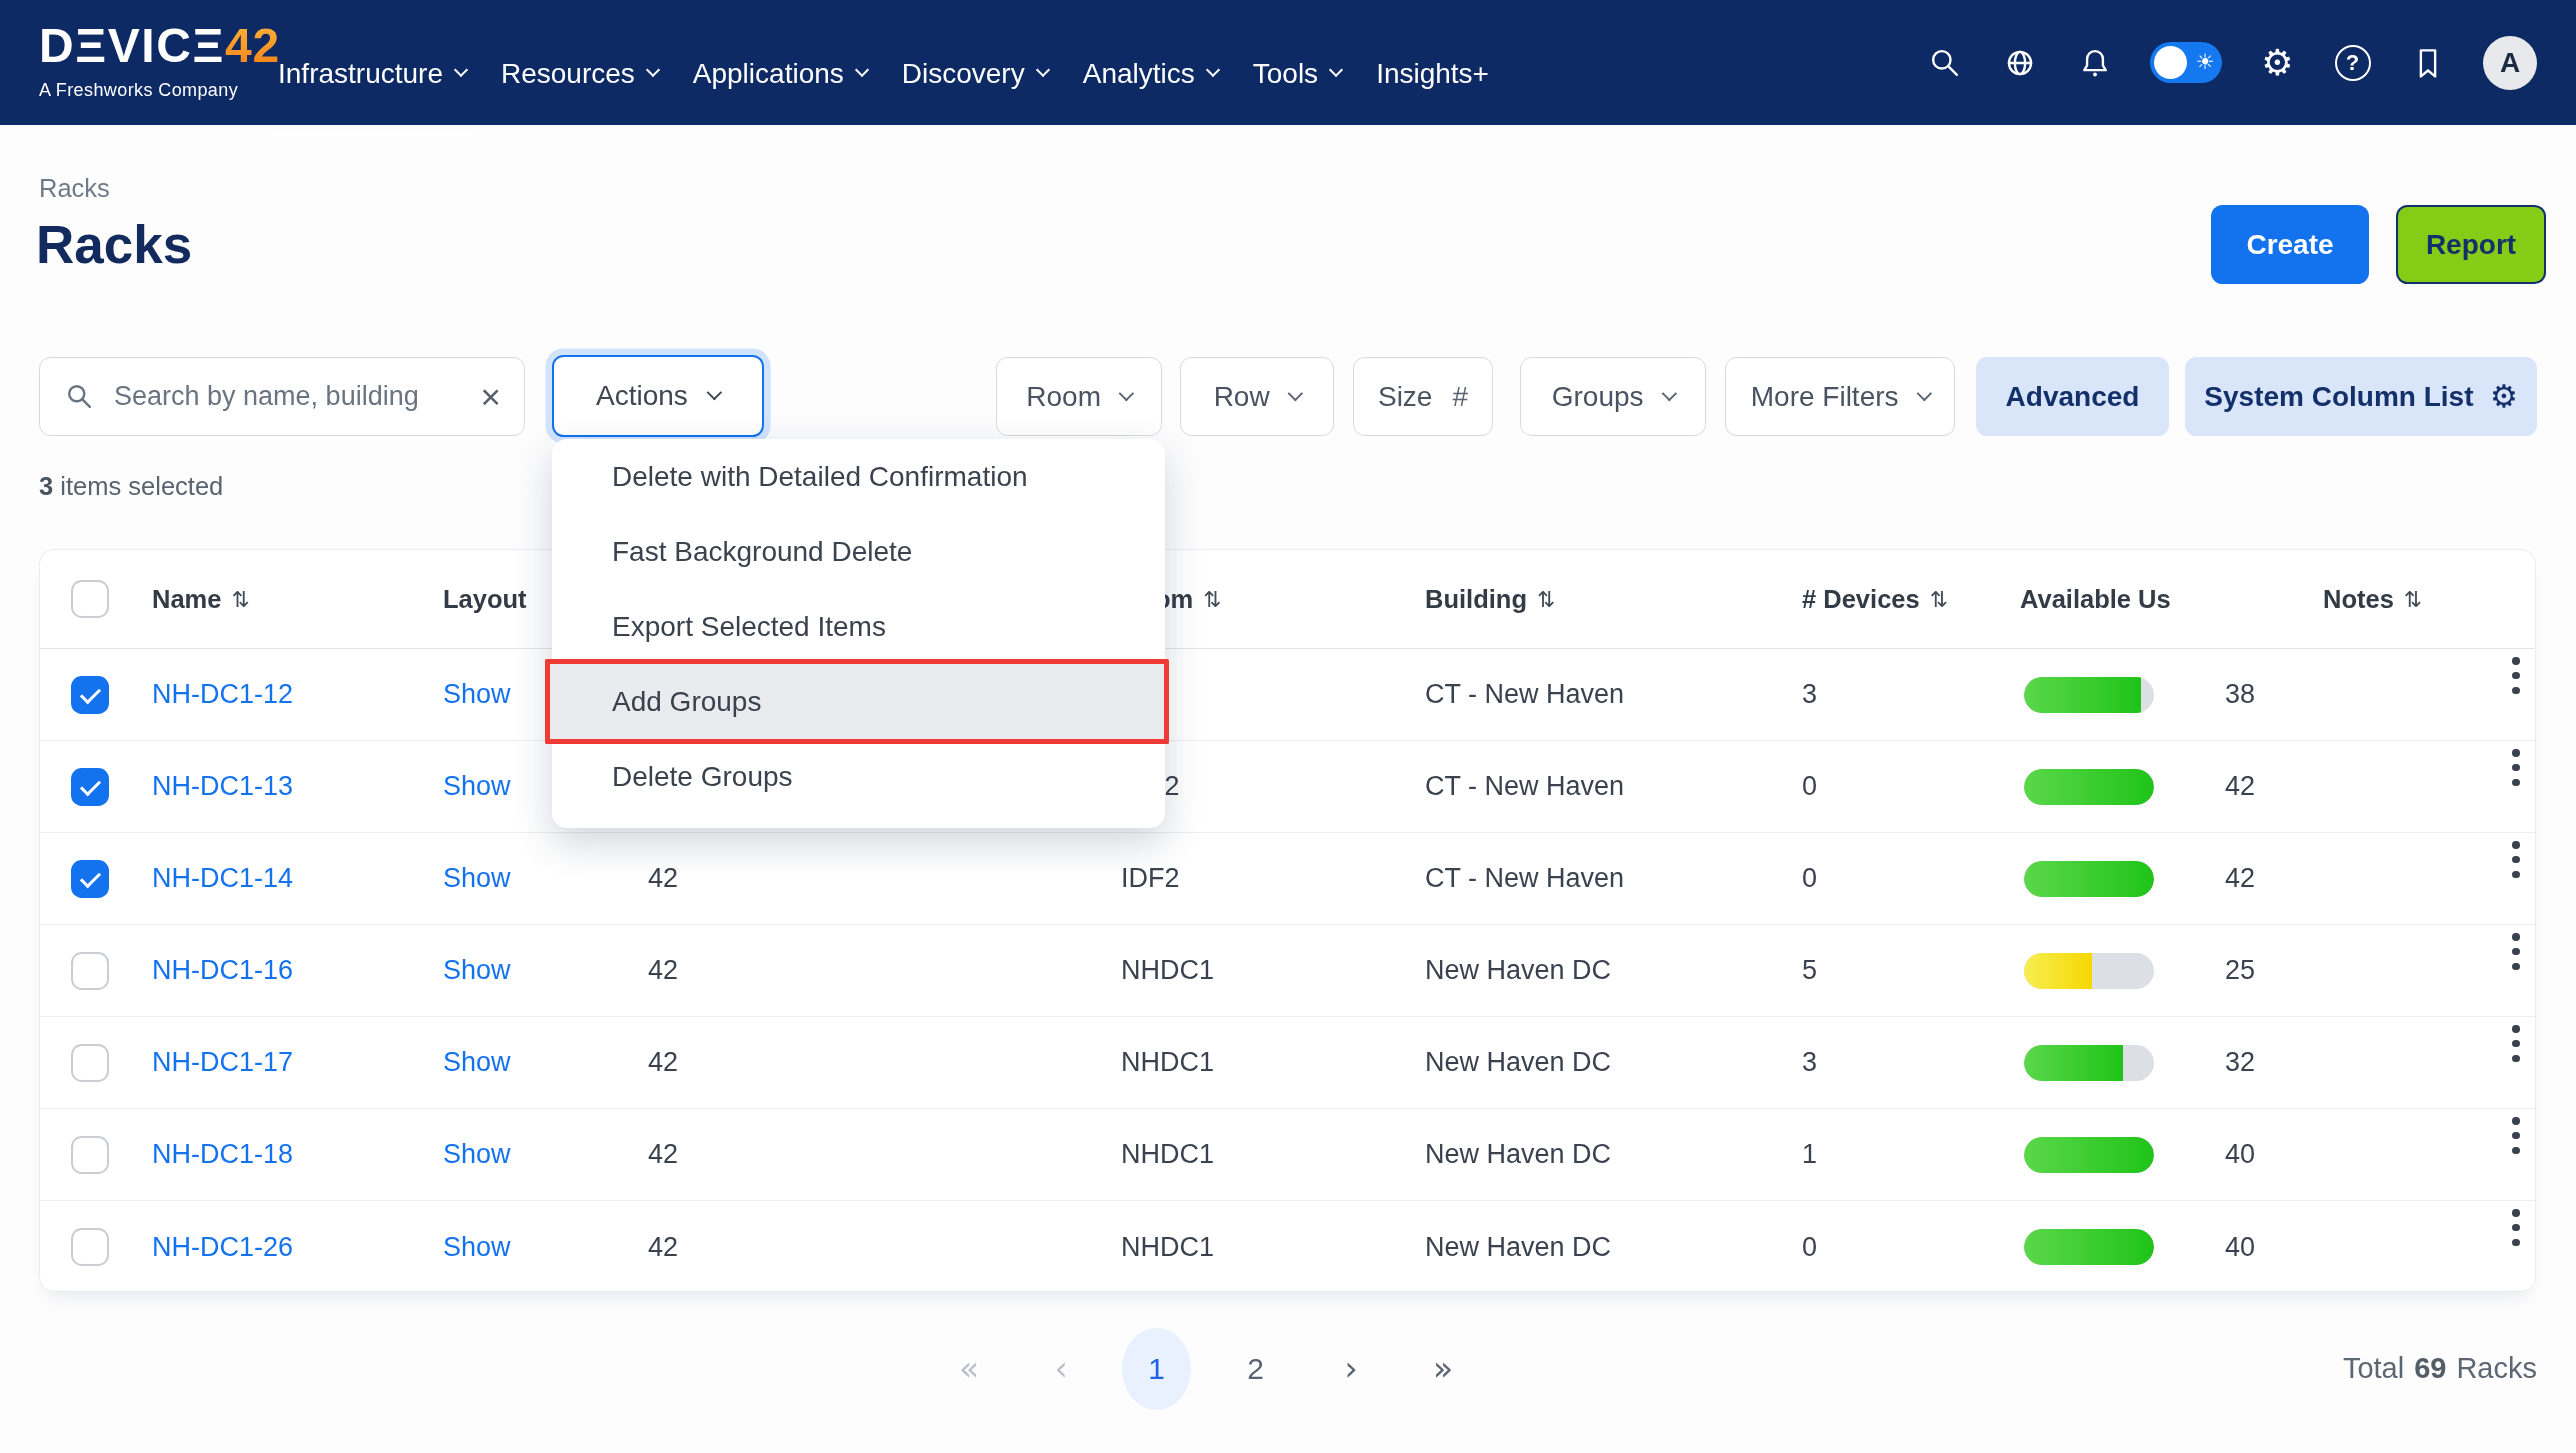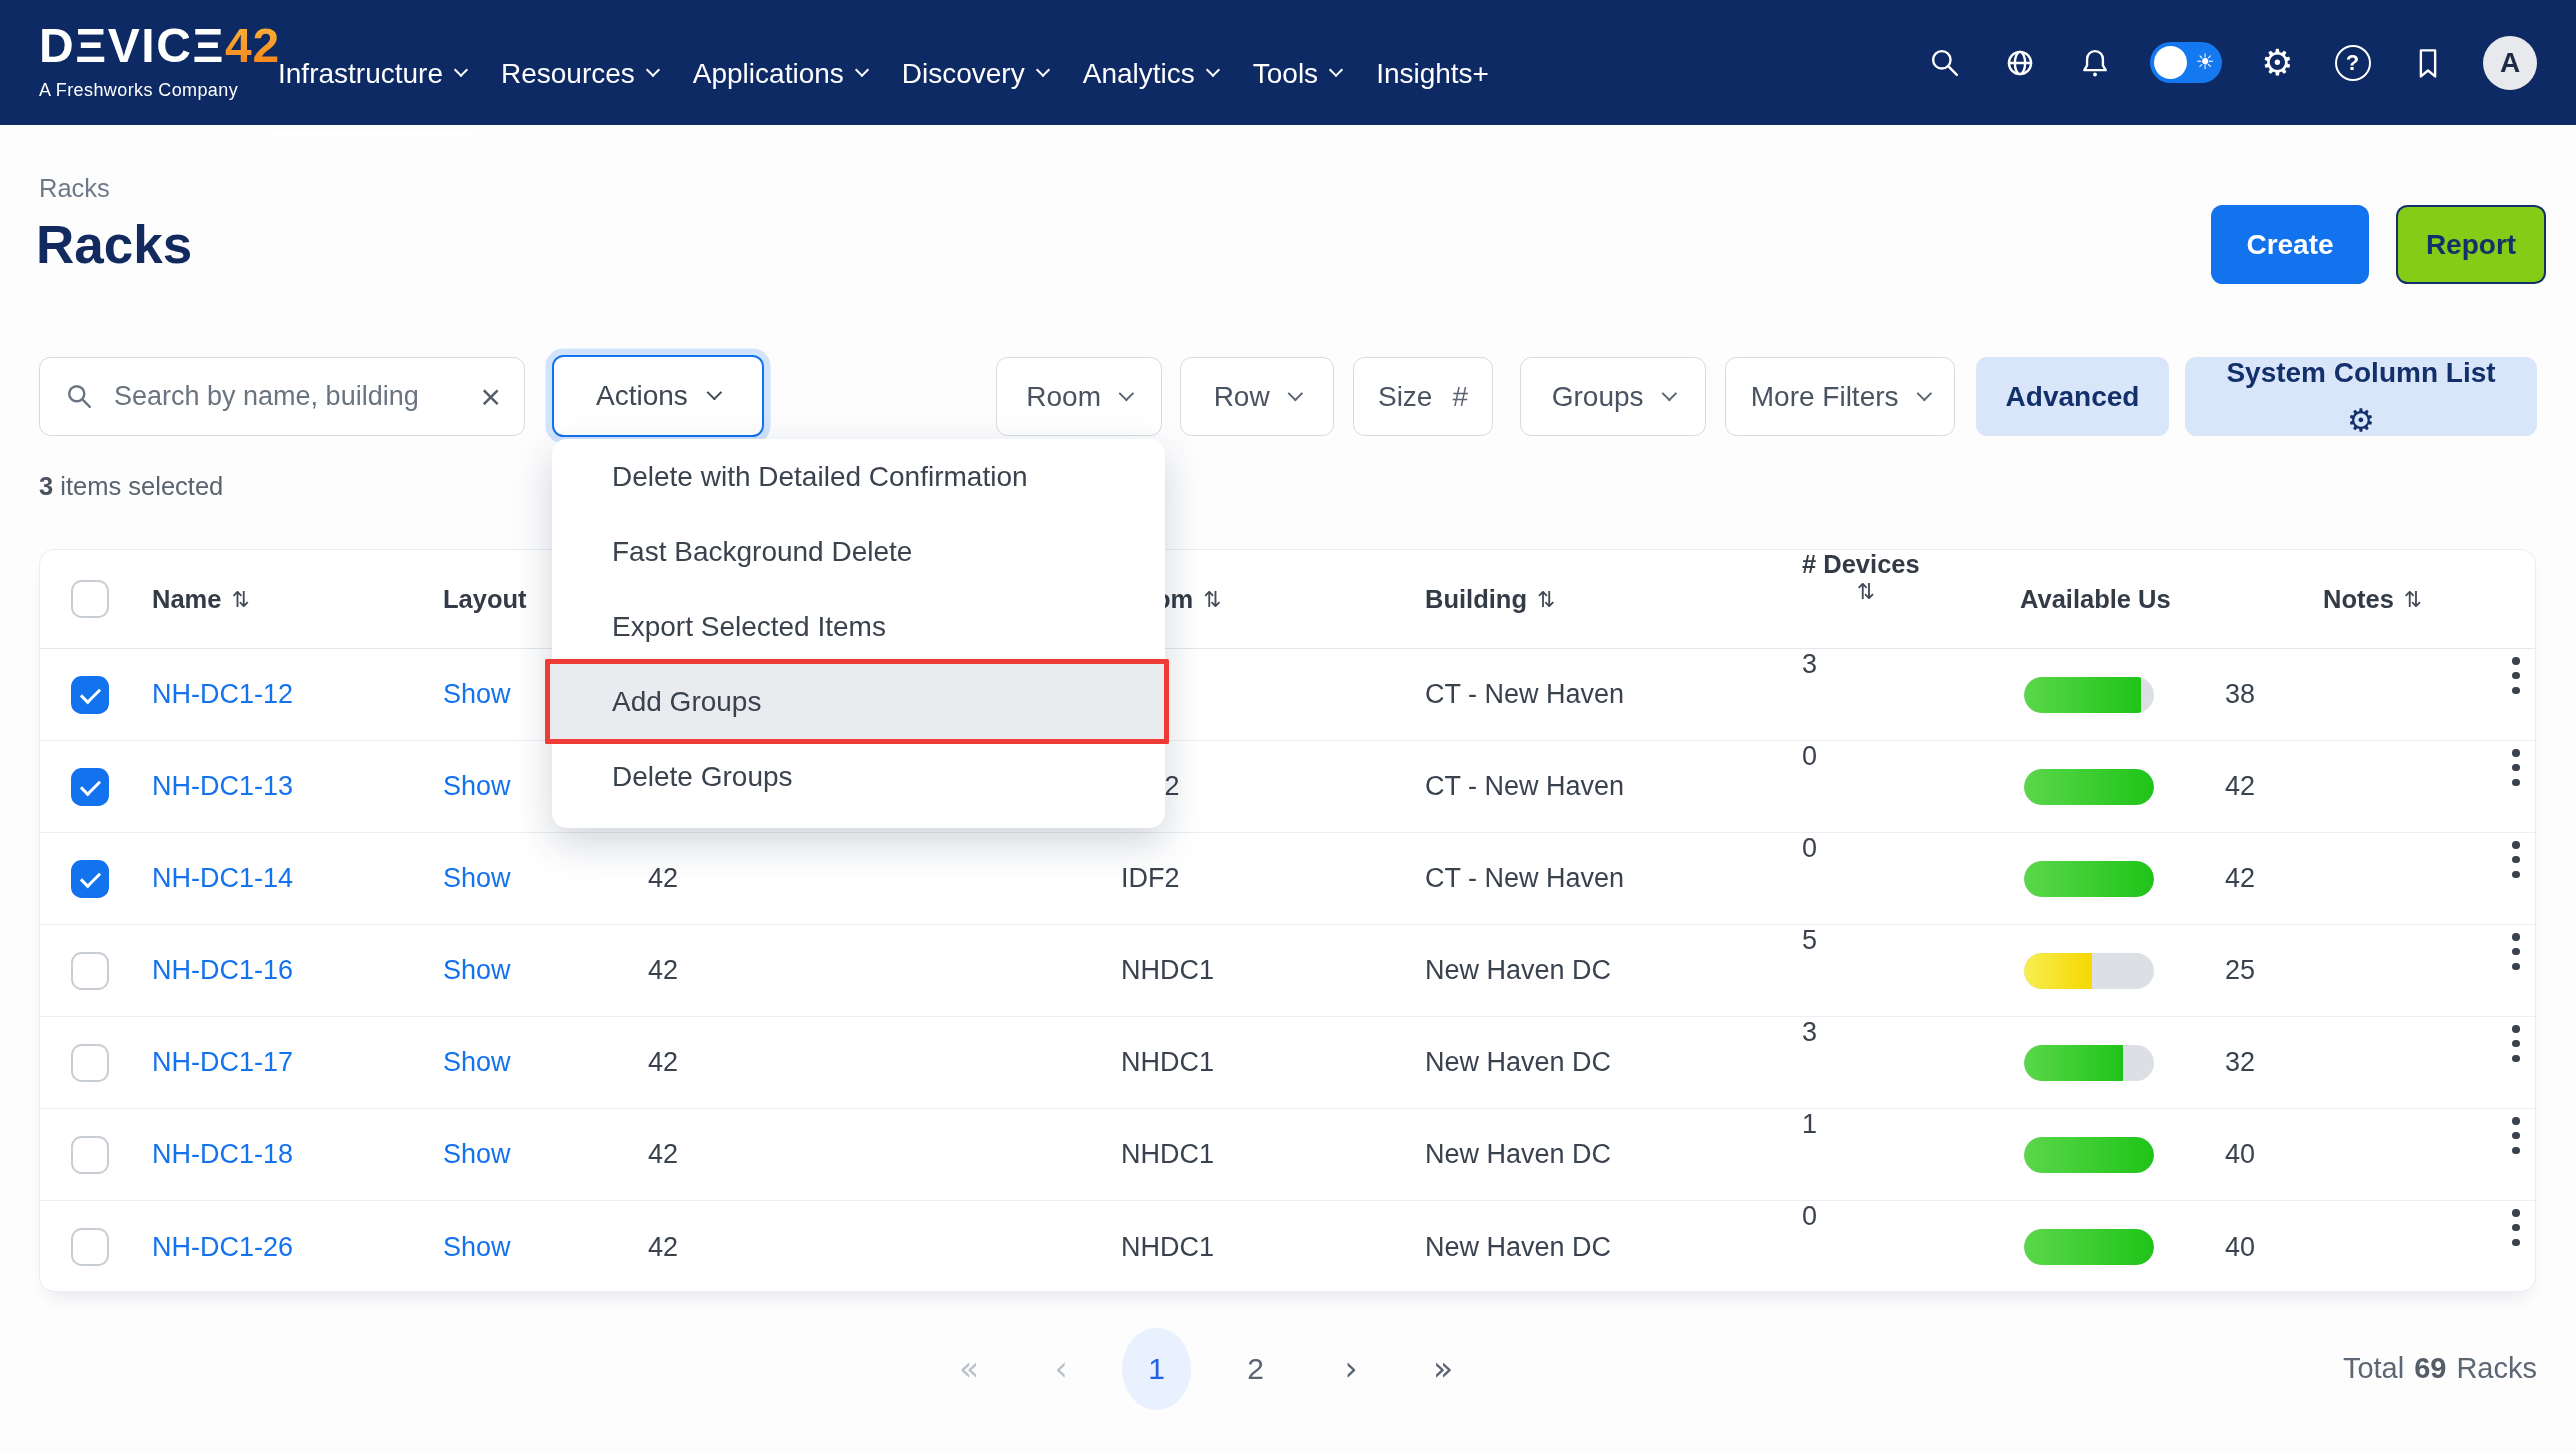--- a/index.html
+++ b/index.html
@@ -51,21 +51,21 @@
 
   
   .card { position:absolute; left:39px; top:549px; width:2497px; height:743px; background:#fff; border:1.6px solid #E9ECF0; border-radius:15px; box-shadow:0 11.5px 20px -10px rgba(16,30,54,.12); }
   .thead { position:relative; height:99px; border-bottom:1.6px solid #E3E6EA; }
   .trow { position:relative; height:92px; border-bottom:1.6px solid #ECEEF1; }
   .trow:last-child { border-bottom:none; }
   .cell { position:absolute; top:0; height:100%; display:flex; align-items:center; font-size:27px; color:#39424E; white-space:nowrap; }
   .hcell { font-size:25.5px; font-weight:700; color:#333B46; }
   .sort { font-family:"DejaVu Sans",sans-serif; font-size:22px; color:#434B57; margin-left:10px; font-weight:400; }
   .c-check { left:31px; } .c-name { left:112px; } .c-layout { left:403px; } .c-size { left:608px; }
-  .c-room { left:1081px; } .c-building { left:1385px; } .c-devices { left:1762px;flex-direction:column; }
+  .c-room { left:1081px; } .c-building { left:1385px; } .c-devices { left:1762px; }
   .c-bar { left:1984px; } .c-avail { left:2185px; } .c-kebab { left:2464px; }
   .h-available { left:1980px; } .h-notes { left:2283px; }
   .link { color:var(--accent-blue); text-decoration:none; font-weight:500; cursor:pointer; }
   .checkbox { width:38px; height:38px; border:2.5px solid #C9CED4; border-radius:10.7px; background:#fff; position:relative; cursor:pointer; }
   .checkbox.checked { background:var(--accent-blue); border-color:var(--accent-blue); }
   .checkbox.checked::after { content:""; position:absolute; left:8.2px; top:10px; width:16.4px; height:8.2px; border-left:3.3px solid #fff; border-bottom:3.3px solid #fff; transform:rotate(-45deg); }
   .bar-track { position:relative; width:130px; height:36px; border-radius:18px; background:var(--bar-track); overflow:hidden; }
   .bar-fill { position:absolute; left:0; top:0; bottom:0; border-radius:18px 0 0 18px; }
   .bar-fill.full { border-radius:18px; }
   .bar-fill.green { background:linear-gradient(90deg,var(--green-bar-start),var(--green-bar-end)); }
@@ -204,21 +204,21 @@
     <span>Groups</span>
       <span class="chev"></span>
   </div>
   <div class="filter-btn" style="left:1725px;width:230px;">
     <span>More Filters</span>
       <span class="chev"></span>
   </div>
   <div class="btn-light" style="left:1976px;width:193px;border-radius:11px;">
     <span>Advanced</span>
   </div>
-  <div class="btn-light" style="left:2185px;width:352px;flex-direction:column;">
+  <div class="btn-light" style="left:2185px;width:352px;">
     <span>System Column List</span>
     <span class="glyph-icon">⚙</span>
   </div>
 
   <div class="selected-summary">
     <b>3</b><span> items selected</span>
   </div>
 
   <div class="card">
     <div class="thead">

